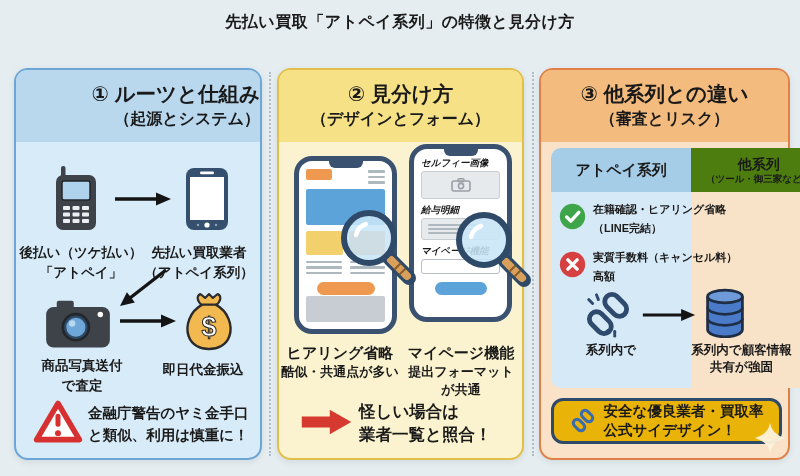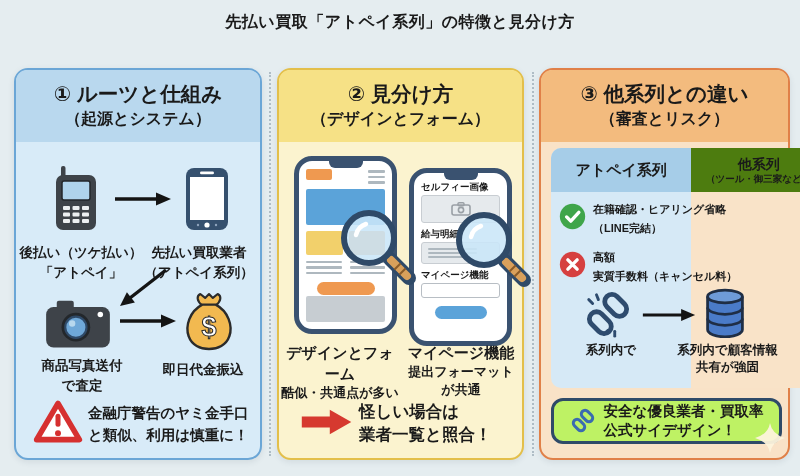--- a/index.html
+++ b/index.html
@@ -6,21 +6,21 @@
   .canvas{position:relative;width:800px;height:476px;background:#E5EDF0;overflow:hidden;
           font-family:"Liberation Sans","DejaVu Sans",sans-serif;color:#1A1A1A;}
   .abs{position:absolute;}
   .title{top:12px;left:0;width:800px;text-align:center;font-size:16px;font-weight:800;letter-spacing:.5px;}
   .panel{top:68px;height:392px;border-radius:14px;box-shadow:0 2px 6px rgba(40,60,80,.10);box-sizing:border-box;}
   .p1{left:14px;width:248px;background:#D8EBF8;border:2.5px solid #6BA6D6;}
   .p2{left:277px;width:247px;background:#FBF3CF;border:2.5px solid #E3BF4A;}
   .p3{left:539px;width:251px;background:#F9E2C7;border:2.5px solid #E08048;}
   .sep{top:72px;height:384px;width:0;border-left:2px dotted #AFBDC6;}
   .phead{left:0;top:0;width:100%;height:72px;border-radius:11px 11px 0 0;text-align:center;padding-top:9px;box-sizing:border-box;}
-  .p1 .phead{background:#B9D8EE;}
+  .p1 .phead{background:#B9D8EE;text-align:right;}
   .p2 .phead{background:#F6E186;}
   .p3 .phead{background:#F3BB7E;}
   .phead .h1{font-size:20.5px;font-weight:800;line-height:29px;}
   .phead .h2{font-size:16px;font-weight:800;line-height:22px;}
   .lbl{font-size:13.5px;font-weight:800;line-height:20px;text-align:center;}
   .warn-txt{font-size:14.5px;font-weight:800;line-height:22px;}
   
   .phone{border:5px solid #3A5270;border-radius:18px;background:#fff;box-sizing:border-box;}
   .notch{position:absolute;top:-1px;left:50%;transform:translateX(-50%);width:34px;height:8px;background:#3A5270;border-radius:0 0 6px 6px;}
   .scr{position:absolute;left:7px;right:7px;top:8px;bottom:7px;}
@@ -37,21 +37,21 @@
   .colbg-l{left:0;top:0;width:51%;height:100%;background:#D6E9F6;}
   .colbg-r{right:0;top:0;width:49%;height:100%;background:#F9E3C8;}
   .thead{left:0;top:0;width:100%;height:44px;display:flex;}
   .th{flex:0 0 51%;background:#A6CDE8;display:flex;align-items:center;justify-content:center;font-size:15px;font-weight:800;}
   .th2{flex:1;background:#4d7c0f;display:flex;flex-direction:column;align-items:center;justify-content:center;}
   .th2 .a{font-size:14px;font-weight:800;line-height:17px;}
   .th2 .b{font-size:9.5px;font-weight:700;line-height:12px;text-align:center;}
   .trow{left:8px;width:218px;display:flex;align-items:flex-start;gap:7px;}
   .trow .txt{font-size:11px;font-weight:800;line-height:19px;}
   .note{font-size:12.5px;font-weight:800;line-height:17px;text-align:center;}
-  .cta{left:10px;top:328px;width:231px;height:46px;background:#bef264;border:3px solid #2F4A68;border-radius:12px;
+  .cta{left:10px;top:328px;width:231px;height:46px;background:#eab308;border:3px solid #2F4A68;border-radius:12px;
        display:flex;align-items:center;justify-content:center;gap:8px;box-sizing:border-box;cursor:pointer;}
   .cta .txt{font-size:14.5px;font-weight:800;line-height:19px;text-align:left;}
 </style>
 </head>
 <body>
 
 <div class="canvas">
 
   <div class="abs title">先払い買取「アトペイ系列」の特徴と見分け方</div>
 
@@ -180,21 +180,21 @@
               <div class="line"></div>
               <div class="line"></div>
               <div class="line"></div>
             </div>
         </div>
         <div class="pill" style="margin-top:5px;width:58px;height:13px;background:#EF9950;"></div>
         <div class="blk" style="position:absolute;left:0;right:0;bottom:0;height:26px;background:#C7CDD2;"></div>
       </div>
     </div>
 
-    <div class="abs phone" style="left:130px;top:98px;width:103px;height:178px;">
+    <div class="abs phone" style="left:130px;top:74px;width:103px;height:178px;font-style:italic;">
       <div class="notch"></div>
       <div class="scr">
         <div class="flabel">セルフィー画像</div>
         <div class="fbox" style="height:26px;margin-top:2px;">
           <svg width="20" height="14" viewBox="0 0 20 14">
             <rect x="1" y="3" width="18" height="10" rx="2" fill="none" stroke="#9AA0A6" stroke-width="1.6"></rect>
             <rect x="7" y="0.8" width="6" height="3" rx="1" fill="none" stroke="#9AA0A6" stroke-width="1.4"></rect>
             <circle cx="10" cy="8" r="2.6" fill="none" stroke="#9AA0A6" stroke-width="1.6"></circle>
           </svg>
         </div>
@@ -221,21 +221,21 @@
     <svg class="abs" style="left:171px;top:136px;" width="84" height="84" viewBox="0 0 84 84">
       <line x1="55" y1="55" x2="74" y2="74" stroke="#2F4A68" stroke-width="14" stroke-linecap="round"></line>
       <line x1="56" y1="56" x2="72" y2="72" stroke="#D9A05B" stroke-width="8" stroke-linecap="round"></line>
       <line x1="59.5" y1="65.5" x2="65.5" y2="59.5" stroke="#8A5A28" stroke-width="2"></line>
       <line x1="64.5" y1="70.5" x2="70.5" y2="64.5" stroke="#8A5A28" stroke-width="2"></line>
       <circle cx="34" cy="34" r="25" fill="#C9E6F8" fill-opacity="0.88" stroke="#2F4A68" stroke-width="6"></circle>
       <path d="M21 31 A15 15 0 0 1 31 20" stroke="#FFFFFF" stroke-width="4.5" fill="none" stroke-linecap="round"></path>
     </svg>
 
     <div class="abs" style="left:0px;top:272px;width:122px;">
-      <div class="cap1">デザインとフォーム</div>
+      <div class="cap1">ヒアリング省略</div>
       <div class="cap2">酷似・共通点が多い</div>
     </div>
     <div class="abs" style="left:120px;top:272px;width:124px;">
       <div class="cap1">マイページ機能</div>
       <div class="cap2">提出フォーマット</div>
       <div class="cap2">が共通</div>
     </div>
 
     <svg class="abs" style="left:22px;top:338px;" width="52" height="28" viewBox="0 0 54 30">
       <polygon points="0,9 30,9 30,2 53,15 30,28 30,21 0,21" fill="#D6392F"></polygon>
@@ -274,22 +274,22 @@
           <div>（LINE完結）</div>
         </div>
       </div>
 
       <div class="abs trow" style="top:100px;">
         <svg width="27" height="27" viewBox="0 0 32 32" style="flex:none;margin-top:3px;">
           <circle cx="16" cy="16" r="15" fill="#D64040"></circle>
           <path d="M10.5 10.5 L21.5 21.5 M21.5 10.5 L10.5 21.5" stroke="#FFFFFF" stroke-width="4" stroke-linecap="round"></path>
         </svg>
         <div class="txt">
+          <div>実質手数料（キャンセル料）</div>
           <div>高額</div>
-          <div>実質手数料（キャンセル料）</div>
         </div>
       </div>
 
       <svg class="abs" style="left:32px;top:142px;" width="50" height="50" viewBox="0 0 52 52">
         <g fill="none" stroke="#2E4B6E" stroke-width="5">
           <rect x="26.5" y="3" width="15" height="26" rx="7.5" transform="rotate(-45 34 16)"></rect>
           <rect x="10.5" y="21" width="15" height="26" rx="7.5" transform="rotate(-45 18 34)"></rect>
         </g>
         <g stroke="#2E4B6E" stroke-width="3" stroke-linecap="round">
           <line x1="6" y1="10" x2="10" y2="14"></line>
@@ -307,21 +307,21 @@
       <svg class="abs" style="left:152px;top:140px;" width="44" height="50" viewBox="0 0 48 54">
         <path d="M5 9 v36 c0 4.5 8.5 8 19 8 s19 -3.5 19 -8 V9" fill="#4A7BC8" stroke="#1F2E45" stroke-width="3"></path>
         <ellipse cx="24" cy="9" rx="19" ry="7" fill="#6E9BD8" stroke="#1F2E45" stroke-width="3"></ellipse>
         <path d="M5 21 c0 4 8.5 7.5 19 7.5 s19 -3.5 19 -7.5" fill="none" stroke="#1F2E45" stroke-width="3"></path>
         <path d="M5 33 c0 4 8.5 7.5 19 7.5 s19 -3.5 19 -7.5" fill="none" stroke="#1F2E45" stroke-width="3"></path>
       </svg>
 
       <div class="abs note" style="left:0;top:194px;width:120px;">
         <div>系列内で</div>
       </div>
-      <div class="abs note" style="left:120px;top:194px;width:113px;">
+      <div class="abs note" style="left:134px;top:194px;width:113px;">
         <div>系列内で顧客情報</div>
         <div>共有が強固</div>
       </div>
     </div>
 
     <div class="abs cta">
       <svg width="26" height="26" viewBox="0 0 52 52" style="flex:none;">
         <g fill="none" stroke="#3A6BB0" stroke-width="6">
           <rect x="26.5" y="3" width="15" height="26" rx="7.5" transform="rotate(-45 34 16)"></rect>
           <rect x="10.5" y="21" width="15" height="26" rx="7.5" transform="rotate(-45 18 34)"></rect>

